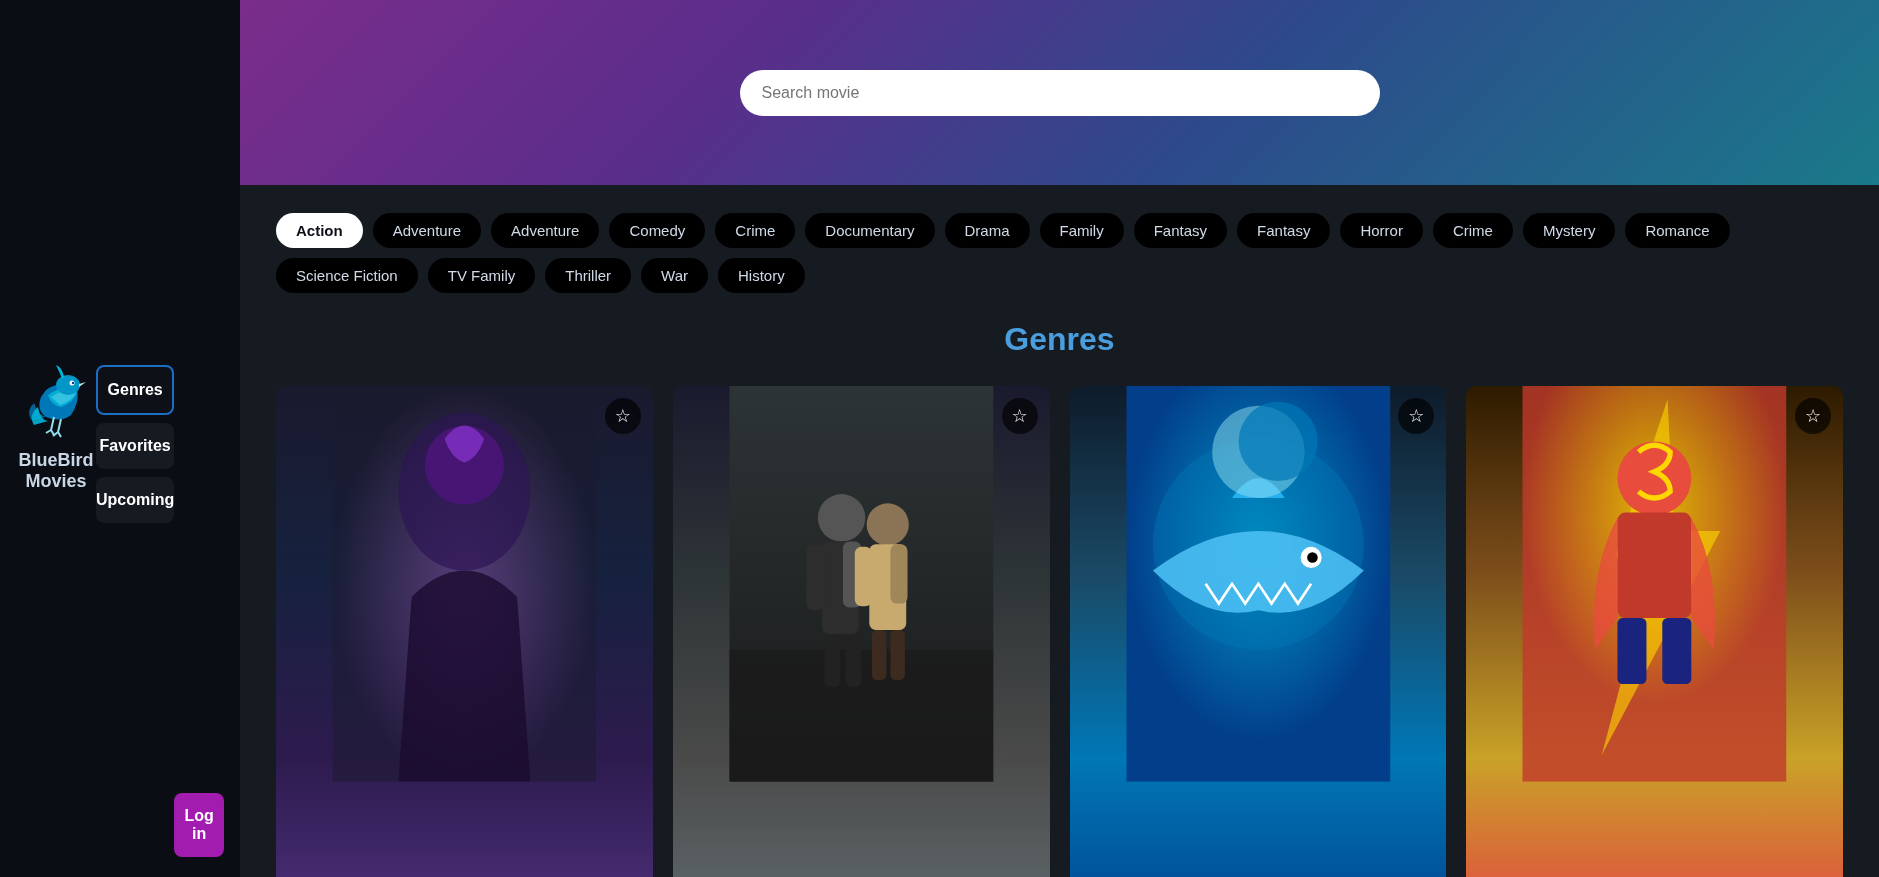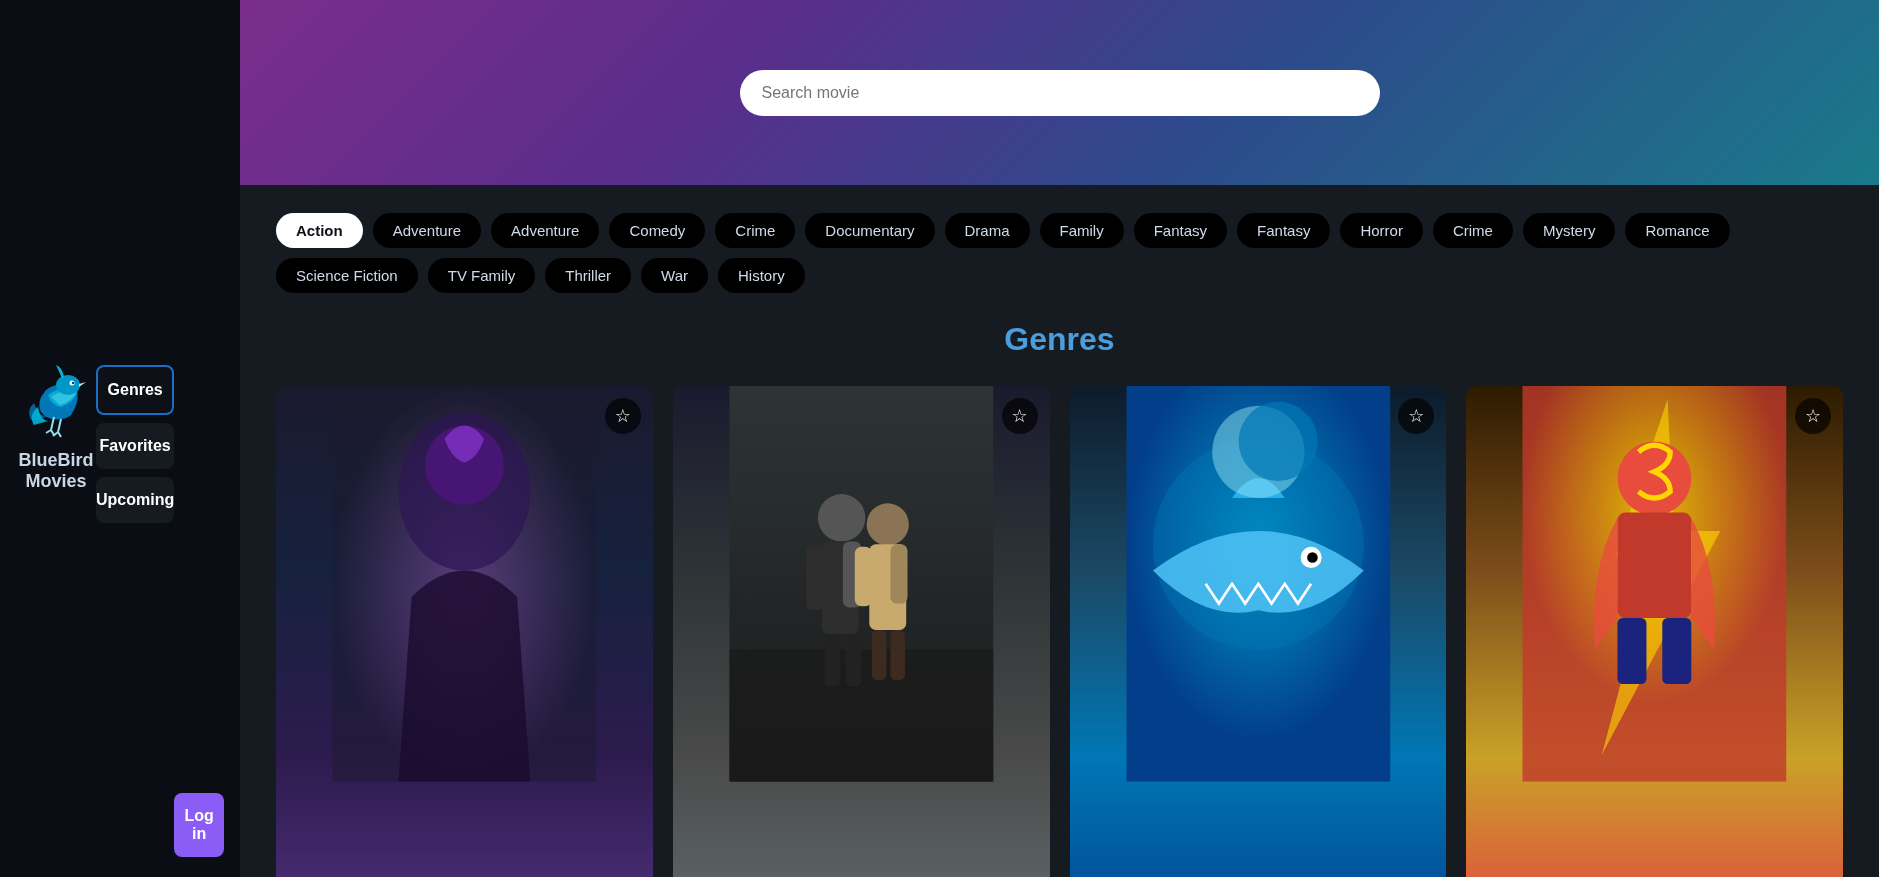--- a/index.html
+++ b/index.html
@@ -67,21 +67,21 @@
       color: #fff;
     }
     .login-btn {
       width: 100%;
       padding: 14px 2px;
       text-align: center;
       font-size: 16px;
       font-weight: 600;
       border-radius: 8px;
       cursor: pointer;
-      background: #8b5cf6;
+      background: #a21caf;
       color: #fff;
       border: none;
       margin-top: auto;
     }
 
     
     .main {
       flex: 1;
       display: flex;
       flex-direction: column;

